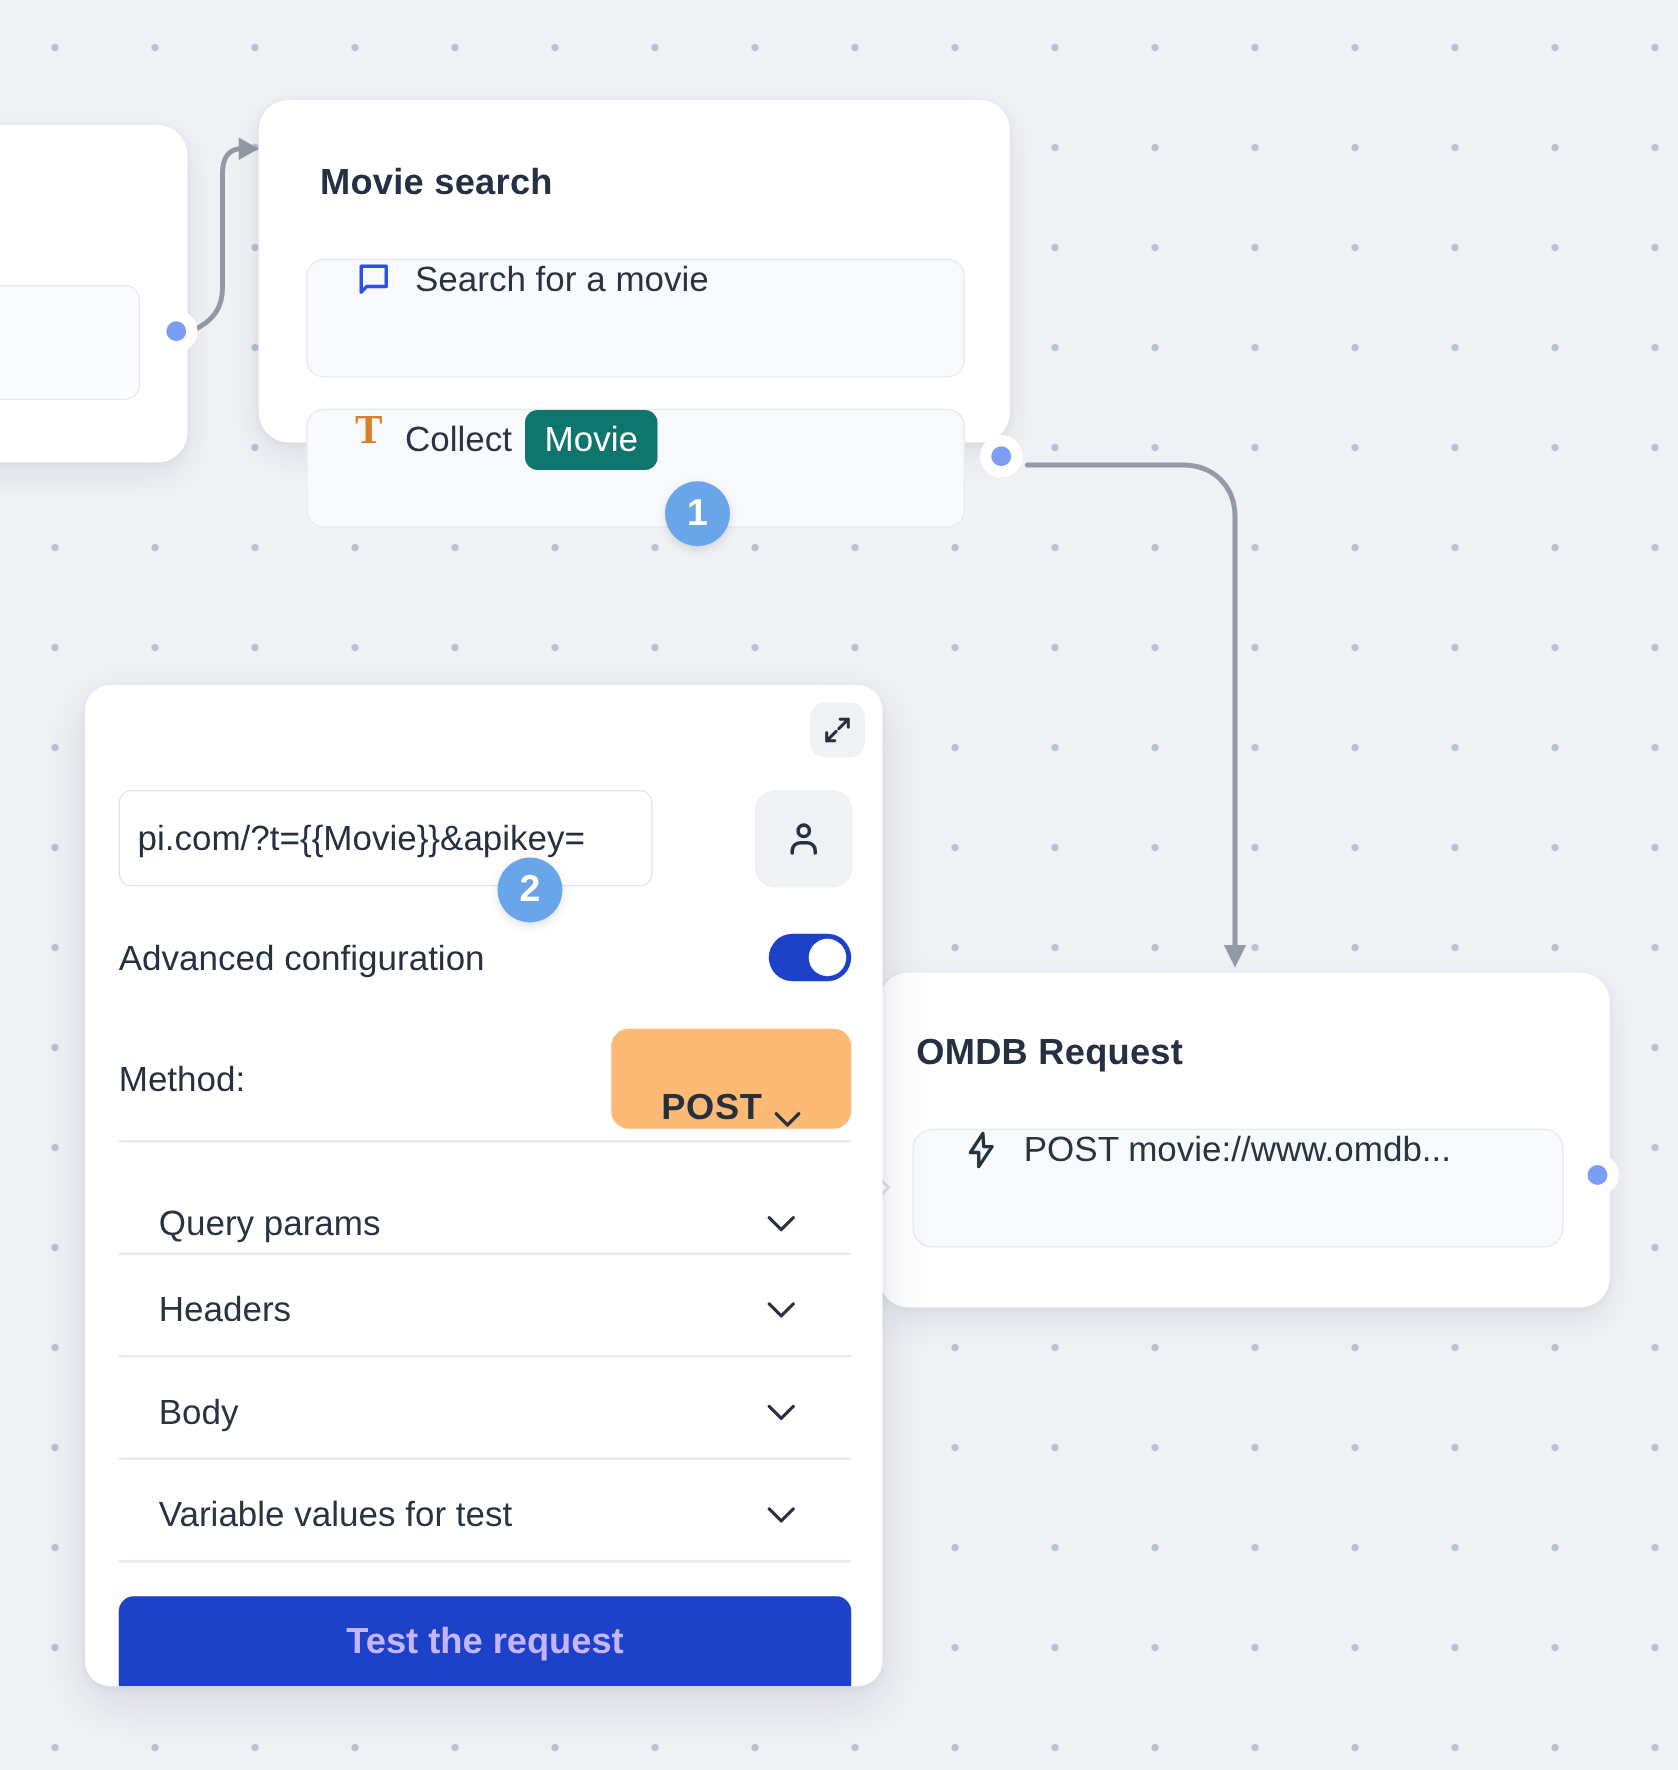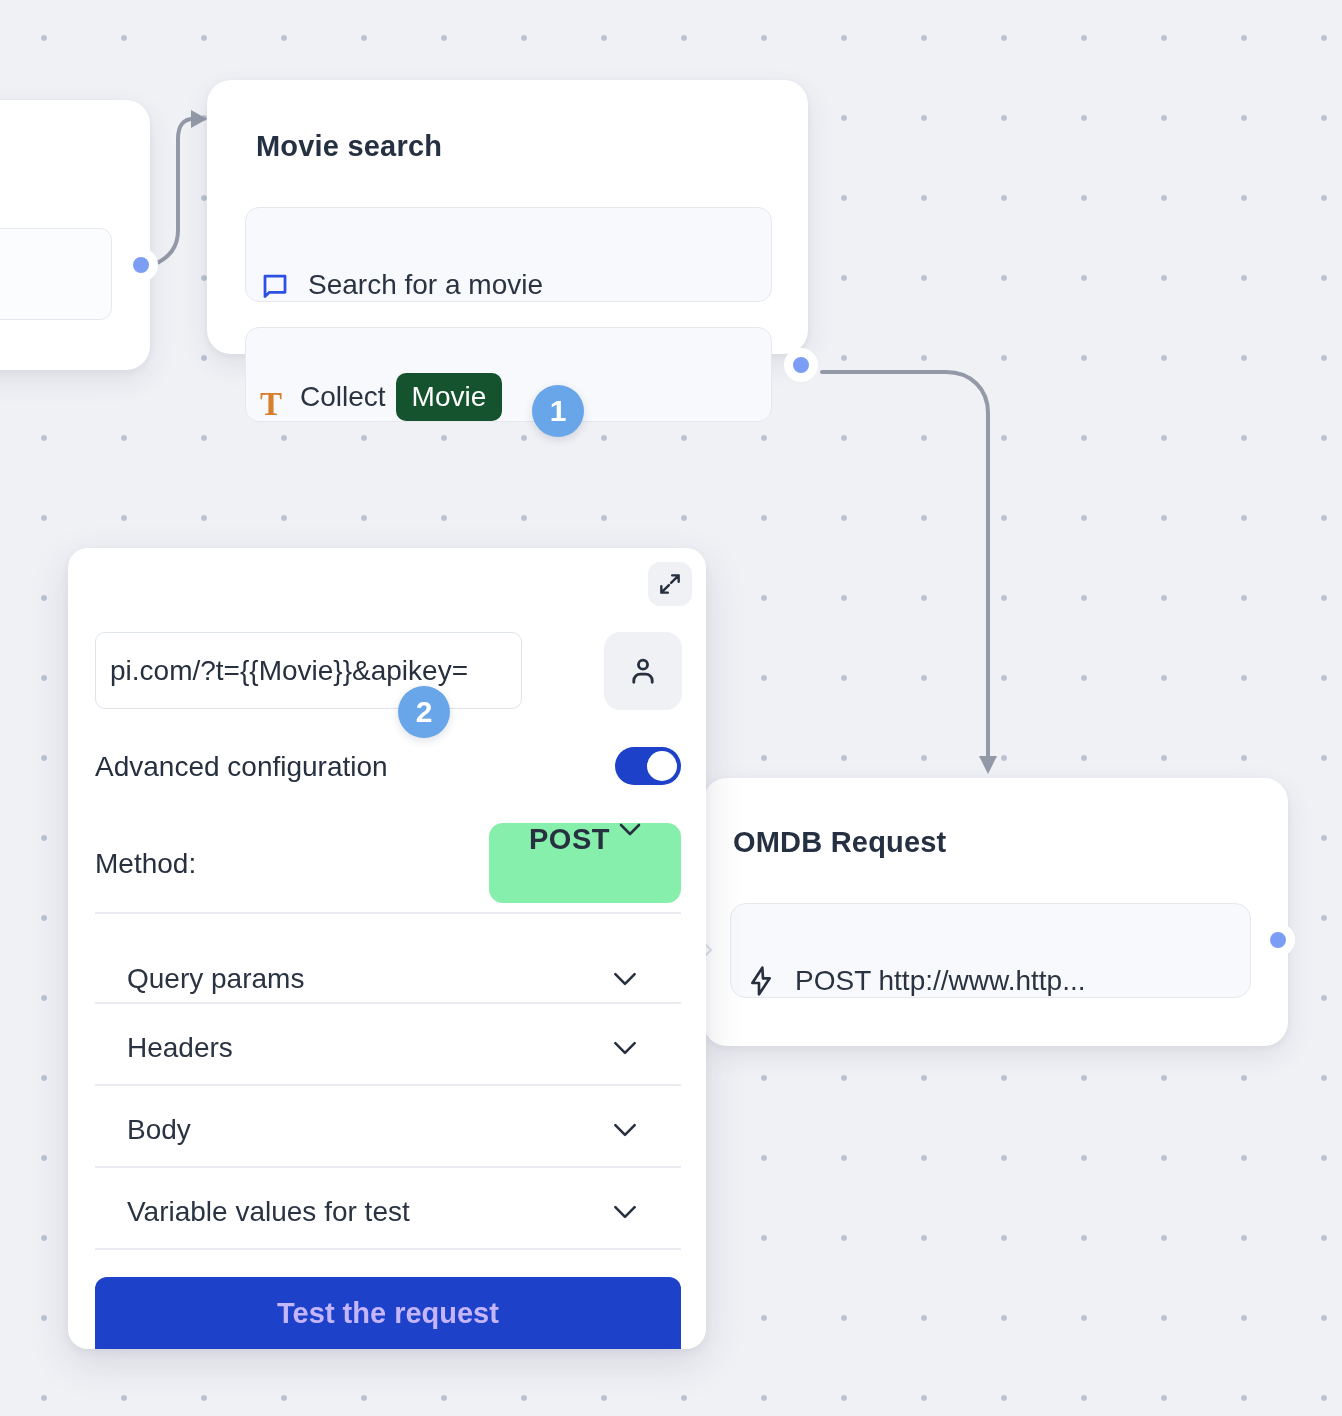--- a/index.html
+++ b/index.html
@@ -17,27 +17,27 @@
   }
   .connectors{ position:absolute; inset:0; z-index:1; pointer-events:none; }
 
   .card{
     position:absolute; background:#ffffff; border-radius:24px;
     box-shadow:0 10px 28px rgba(35,48,77,.09), 0 2px 6px rgba(35,48,77,.05);
     z-index:2;
   }
   .node-title{ position:absolute; font-size:29px; font-weight:700; color:#25304200; color:#253042; letter-spacing:.2px; }
   .step-row{
-    position:absolute; display:flex; align-items:flex-end;
+    position:absolute; display:flex; align-items:flex-start;
     background:#f8f9fc; border:1.5px solid #e5e8ef; border-radius:14px;
-    padding-left:14px; gap:18px;
+    padding-left:38px; gap:18px;
   }
   .step-label{ font-size:28px; color:#2a3342; white-space:nowrap; }
   .var-badge{
-    display:inline-block; background:#14532d; color:#ffffff; font-size:28px;
+    display:inline-block; background:#0f766e; color:#ffffff; font-size:28px;
     padding:7px 16px; border-radius:10px; margin-left:10px; line-height:1.2;
   }
   .t-glyph{ font-family:"Liberation Serif","DejaVu Serif",serif; font-size:33px; font-weight:600; color:#d87f2e; line-height:1; }
 
   .port{
     position:absolute; width:14px; height:14px; background:#ffffff;
     border:8px solid #7b9df4; border-radius:50%;
     box-shadow:0 0 0 9px #ffffff, 0 3px 8px rgba(35,48,77,.18);
     z-index:5;
   }
@@ -71,21 +71,21 @@
   .toggle{
     position:absolute; left:547px; top:199px; width:66px; height:38px;
     background:#1d41c8; border-radius:19px; cursor:pointer;
   }
   .toggle .knob{
     position:absolute; right:4px; top:4px; width:30px; height:30px;
     background:#fff; border-radius:50%;
   }
   #method-dd{
     position:absolute; left:421px; top:275px; width:192px; height:80px;
-    background:#86efac; border-radius:14px; display:flex; align-items:flex-start;
+    background:#fdba74; border-radius:14px; display:flex; align-items:flex-end;
     justify-content:center; gap:9px; cursor:pointer;
   }
   #method-dd .dd-value{ font-size:29px; font-weight:600; color:#27303f; letter-spacing:.5px; }
   .divider{ position:absolute; left:27px; width:586px; height:1.5px; background:#e9ebf1; }
   .acc-row{
     position:absolute; left:27px; width:586px; height:88px;
     display:flex; align-items:center; justify-content:space-between; cursor:pointer;
   }
   .acc-row .acc-label{ font-size:28px; color:#2a3342; margin-left:32px; }
   .acc-row svg{ margin-right:44px; }
@@ -132,21 +132,21 @@
   </div>
   <div class="port" style="left:793px; top:357px;"></div>
   <div class="num-badge" style="left:532px; top:385px;">1</div>
 
   <div class="card" style="left:703px; top:778px; width:585px; height:268px;">
     <div class="node-title" style="left:30px; top:48px;">OMDB Request</div>
     <div class="step-row" style="left:27px; top:125px; width:521px; height:95px; border-radius:16px;">
       <svg width="32" height="32" viewBox="0 0 24 24">
         <path d="M13 2 L5.5 13.5 h5 L10.5 22 L18.5 10 h-5 z" fill="none" stroke="#27303f" stroke-width="2" stroke-linejoin="round"></path>
       </svg>
-      <span class="step-label">POST http://www.http...</span>
+      <span class="step-label">POST movie://www.omdb...</span>
     </div>
   </div>
   <svg class="notch" style="left:697px; top:936px;" width="18" height="28" viewBox="0 0 18 28">
     <polygon points="1,1 14,14 1,27" fill="#ffffff" stroke="#dadfe7" stroke-width="2"></polygon>
   </svg>
   <div class="port" style="left:1270px; top:932px;"></div>
 
   <div id="editor">
     <button class="icon-btn" id="expand-btn">
       <svg width="26" height="26" viewBox="0 0 24 24">

